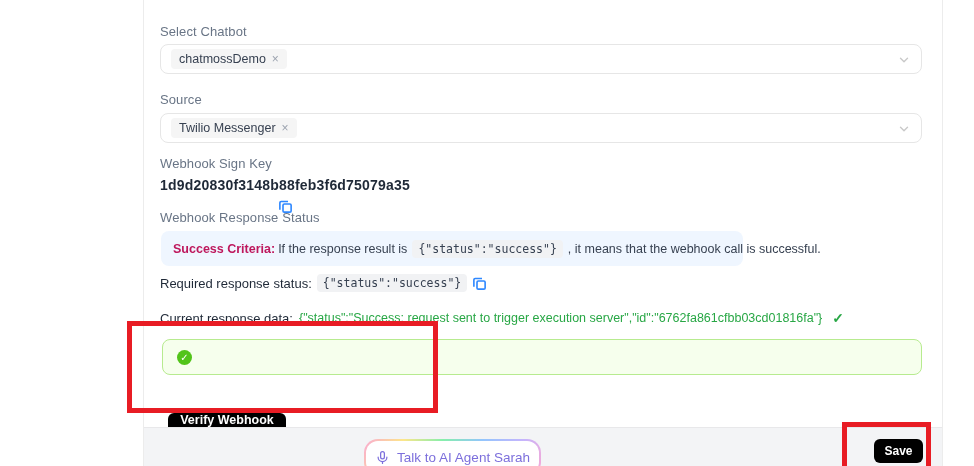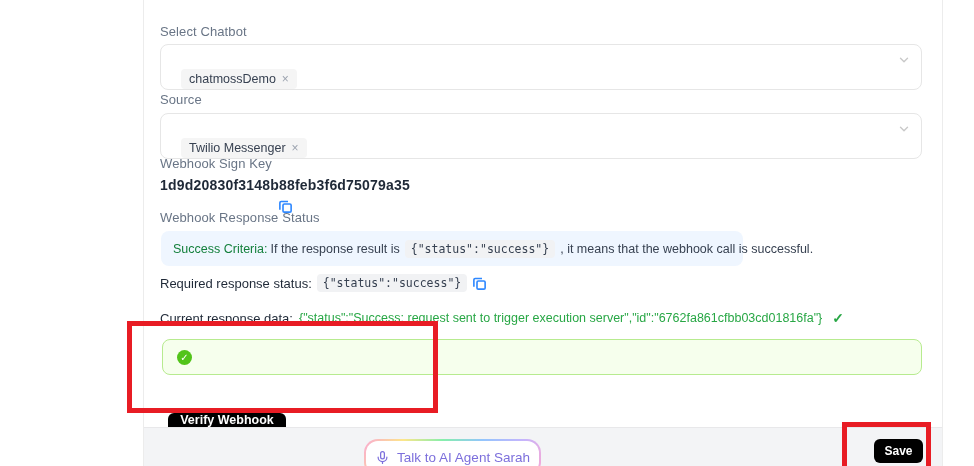--- a/index.html
+++ b/index.html
@@ -14,23 +14,23 @@
   .card-border { position:absolute; top:0; bottom:0; width:1px; background:#ececec; }
   .card-border.left { left:143px; }
   .card-border.right { left:942px; }
 
   .field-label {
     position:absolute; left:160px;
     font-size:13px; color:#697586; letter-spacing:.1px;
   }
 
   .select-box {
-    position:absolute; left:160px; width:762px; height:46px;
+    position:absolute; left:160px; width:762px; height:30px;
     border:1px solid #e6e6e6; border-radius:8px; background:#fff;
-    display:flex; align-items:flex-end; padding:0 20px;
+    display:flex; align-items:center; padding:0 10px;
   }
   .tag {
     display:inline-flex; align-items:center; gap:6px;
     background:#f5f5f5; border-radius:4px; padding:2px 8px;
     font-size:12.5px; color:#374151; line-height:16px;
   }
   .tag .tag-close { color:#9ca3af; font-size:12px; cursor:pointer; }
   .select-chevron {
     position:absolute; right:10px; top:8px; width:14px; height:14px; color:#c9c9c9;
   }
@@ -38,21 +38,21 @@
   .keyrow { position:absolute; left:160px; display:flex; align-items:center; gap:6px;flex-direction:column; }
   .key-text { font-size:14px; color:#1f2937; font-weight:600; letter-spacing:.2px; }
   .copy-icon { width:15px; height:15px; display:inline-block; cursor:pointer; }
 
   .info-box {
     position:absolute; left:161px; top:231px; width:582px; height:35px;
     background:#eff6ff; border-radius:8px;
     display:flex; align-items:center; padding:0 12px;
     font-size:12.5px; color:#374151; white-space:nowrap;
   }
-  .info-box b { font-weight:400; color:#15803d; margin-right:3px; }
+  .info-box b { font-weight:700; color:#be185d; margin-right:3px; }
   .code-chip {
     font-family:"DejaVu Sans Mono", monospace;
     font-size:11.5px; background:#f1f2f4; color:#374151;
     border-radius:4px; padding:2px 6px; margin:0 5px;
   }
 
   .inline-row { position:absolute; left:160px; display:flex; align-items:center; font-size:13px; color:#1f2937; white-space:nowrap; }
   .green-json { color:#28a745; font-size:12.5px; margin-left:6px; }
   .green-check { color:#28a745; font-size:14px; font-weight:700; margin-left:10px; }
 

